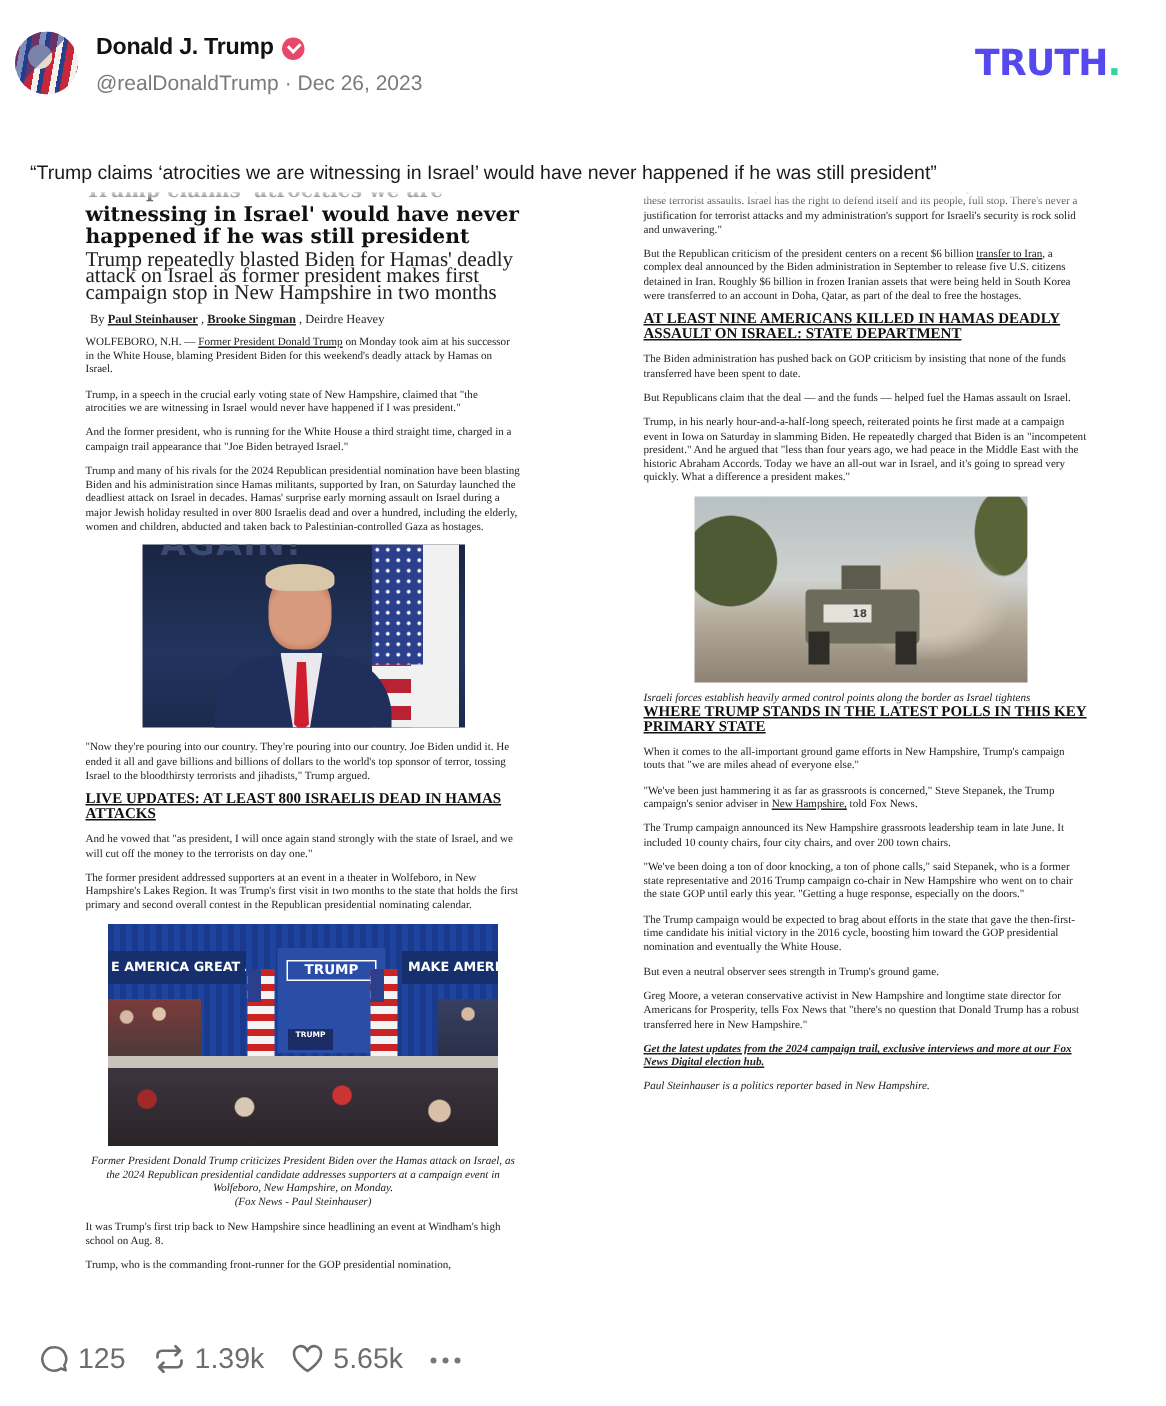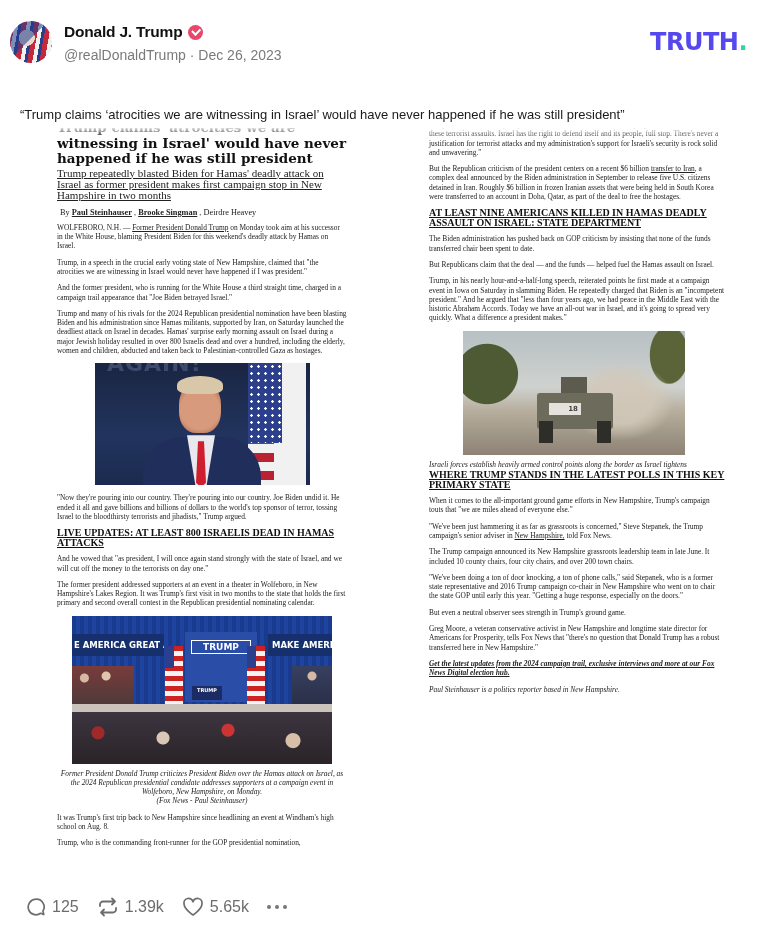--- a/index.html
+++ b/index.html
@@ -26,21 +26,21 @@
 
   
   .post-text { position: absolute; left: 20px; top: 84px; width: 720px; font-size: 13px; line-height: 21px; color: #1a1a1a; margin-top: 20px; }
 
   
   .article { position: absolute; left: 0; top: 128px; width: 777px; height: 748px; overflow: hidden; }
   .col { position: absolute; font-family: "Liberation Serif", serif; color: #222; font-size: 7.4px; line-height: 9.3px; }
   .col-left { left: 57px; top: 0; width: 290px; }
   .col-right { left: 429px; top: 0; width: 296px; }
   .headline { font-family: "DejaVu Serif", serif; font-weight: bold; font-size: 13.5px; line-height: 15.5px; color: #111; margin-top: -8px; }
-  .subhead { font-size: 11px; line-height: 11px; color: #222; margin-top: 1px; text-decoration: underline; }
+  .subhead { font-size: 14px; line-height: 11px; color: #222; margin-top: 1px; }
   .byline { font-size: 8.3px; margin: 7px 0 6px 3px; }
   .byline .author { font-weight: bold; text-decoration: underline; }
   .p { margin-bottom: 7px; }
   .u { text-decoration: underline; }
   .sec-head { font-weight: bold; text-decoration: underline; font-size: 10px; line-height: 9.5px; margin-bottom: 7px; color: #111; }
   .cap { font-style: italic; text-align: center; font-size: 7.4px; line-height: 9.2px; margin: 5px 0 7px; }
   .cap-left { font-style: italic; font-size: 7.4px; margin: 4px 0 1px; }
   .ital-link { font-style: italic; font-weight: bold; text-decoration: underline; }
   .ital { font-style: italic; }
 
@@ -87,21 +87,21 @@
   .img-tank .body { position: absolute; left: 74px; top: 62px; width: 76px; height: 36px; background: #6d6b5c; border-radius: 3px; }
   .img-tank .turret { position: absolute; left: 98px; top: 46px; width: 26px; height: 16px; background: #5d5b4e; }
   .img-tank .mark { position: absolute; left: 86px; top: 72px; width: 32px; height: 12px; background: #e4e2da; color: #444; font-family: "DejaVu Sans", sans-serif; font-size: 7px; font-weight: bold; line-height: 12px; text-align: right; padding-right: 3px; }
   .img-tank .track-l, .img-tank .track-r { position: absolute; top: 90px; width: 14px; height: 22px; background: #2f2d28; }
   .img-tank .track-l { left: 76px; } .img-tank .track-r { left: 134px; }
 
   .fade-top { position: absolute; left: 0; top: 0; width: 100%; height: 10px; background: linear-gradient(180deg, rgba(255,255,255,.85), rgba(255,255,255,0)); }
 
   
   .actions { position: absolute; left: 26px; top: 895px; display: flex; align-items: center; height: 24px; }
-  .action { display: flex; align-items: center; gap: 6px; margin-right: 18px; color: #6d6d6d; font-size: 16px; }
+  .action { display: flex; align-items: flex-start; gap: 6px; margin-right: 18px; color: #6d6d6d; font-size: 19px; }
   .action svg { display: block; }
   .more { display: flex; gap: 4px; align-items: center; }
   .more span { width: 4px; height: 4px; border-radius: 50%; background: #777; }
 </style>
 </head>
 <body>
 
 <div class="header">
   <div class="avatar"></div>
   <div class="name-row">
@@ -170,40 +170,41 @@
       <span>(Fox News - Paul Steinhauser)</span>
     </div>
     <div class="p">It was Trump's first trip back to New Hampshire since headlining an event at Windham's high school on Aug. 8.</div>
     <div class="p">Trump, who is the commanding front-runner for the GOP presidential nomination,</div>
   </div>
 
   <div class="col col-right" style="margin-top:-8px;">
     <div class="p">The president on Saturday emphasized that the U.S. "stands with the people of Israel in the face of these terrorist assaults. Israel has the right to defend itself and its people, full stop. There's never a justification for terrorist attacks and my administration's support for Israeli's security is rock solid and unwavering."</div>
     <div class="p"><span>But the Republican criticism of the president centers on a recent $6 billion </span><span class="u">transfer to Iran</span><span>, a complex deal announced by the Biden administration in September to release five U.S. citizens detained in Iran. Roughly $6 billion in frozen Iranian assets that were being held in South Korea were transferred to an account in Doha, Qatar, as part of the deal to free the hostages.</span></div>
     <div class="sec-head">AT LEAST NINE AMERICANS KILLED IN HAMAS DEADLY ASSAULT ON ISRAEL: STATE DEPARTMENT</div>
-    <div class="p">The Biden administration has pushed back on GOP criticism by insisting that none of the funds transferred chair been spent to date.</div>
+    <div class="p">The Biden administration has pushed back on GOP criticism by insisting that none of the funds transferred have been spent to date.</div>
     <div class="p">But Republicans claim that the deal — and the funds — helped fuel the Hamas assault on Israel.</div>
     <div class="p">Trump, in his nearly hour-and-a-half-long speech, reiterated points he first made at a campaign event in Iowa on Saturday in slamming Biden. He repeatedly charged that Biden is an "incompetent president." And he argued that "less than four years ago, we had peace in the Middle East with the historic Abraham Accords. Today we have an all-out war in Israel, and it's going to spread very quickly. What a difference a president makes."</div>
 
     <div class="img-box img-tank">
       <div class="trees-l"></div>
       <div class="trees-r"></div>
       <div class="dust"></div>
       <div class="body"></div>
       <div class="turret"></div>
       <div class="mark">18</div>
       <div class="track-l"></div>
       <div class="track-r"></div>
     </div>
     <div class="cap-left">Israeli forces establish heavily armed control points along the border as Israel tightens</div>
     <div class="sec-head">WHERE TRUMP STANDS IN THE LATEST POLLS IN THIS KEY PRIMARY STATE</div>
     <div class="p">When it comes to the all-important ground game efforts in New Hampshire, Trump's campaign touts that "we are miles ahead of everyone else."</div>
     <div class="p"><span>"We've been just hammering it as far as grassroots is concerned," Steve Stepanek, the Trump campaign's senior adviser in </span><span class="u">New Hampshire,</span><span> told Fox News.</span></div>
     <div class="p">The Trump campaign announced its New Hampshire grassroots leadership team in late June. It included 10 county chairs, four city chairs, and over 200 town chairs.</div>
     <div class="p">"We've been doing a ton of door knocking, a ton of phone calls," said Stepanek, who is a former state representative and 2016 Trump campaign co-chair in New Hampshire who went on to chair the state GOP until early this year. "Getting a huge response, especially on the doors."</div>
+    <div class="p">The Trump campaign would be expected to brag about efforts in the state that gave the then-first-time candidate his initial victory in the 2016 cycle, boosting him toward the GOP presidential nomination and eventually the White House.</div>
     <div class="p">But even a neutral observer sees strength in Trump's ground game.</div>
     <div class="p">Greg Moore, a veteran conservative activist in New Hampshire and longtime state director for Americans for Prosperity, tells Fox News that "there's no question that Donald Trump has a robust transferred here in New Hampshire."</div>
     <div class="p ital-link">Get the latest updates from the 2024 campaign trail, exclusive interviews and more at our Fox News Digital election hub.</div>
     <div class="p ital">Paul Steinhauser is a politics reporter based in New Hampshire.</div>
   </div>
   <div class="fade-top"></div>
 </div>
 
 <div class="actions">
   <div class="action">

